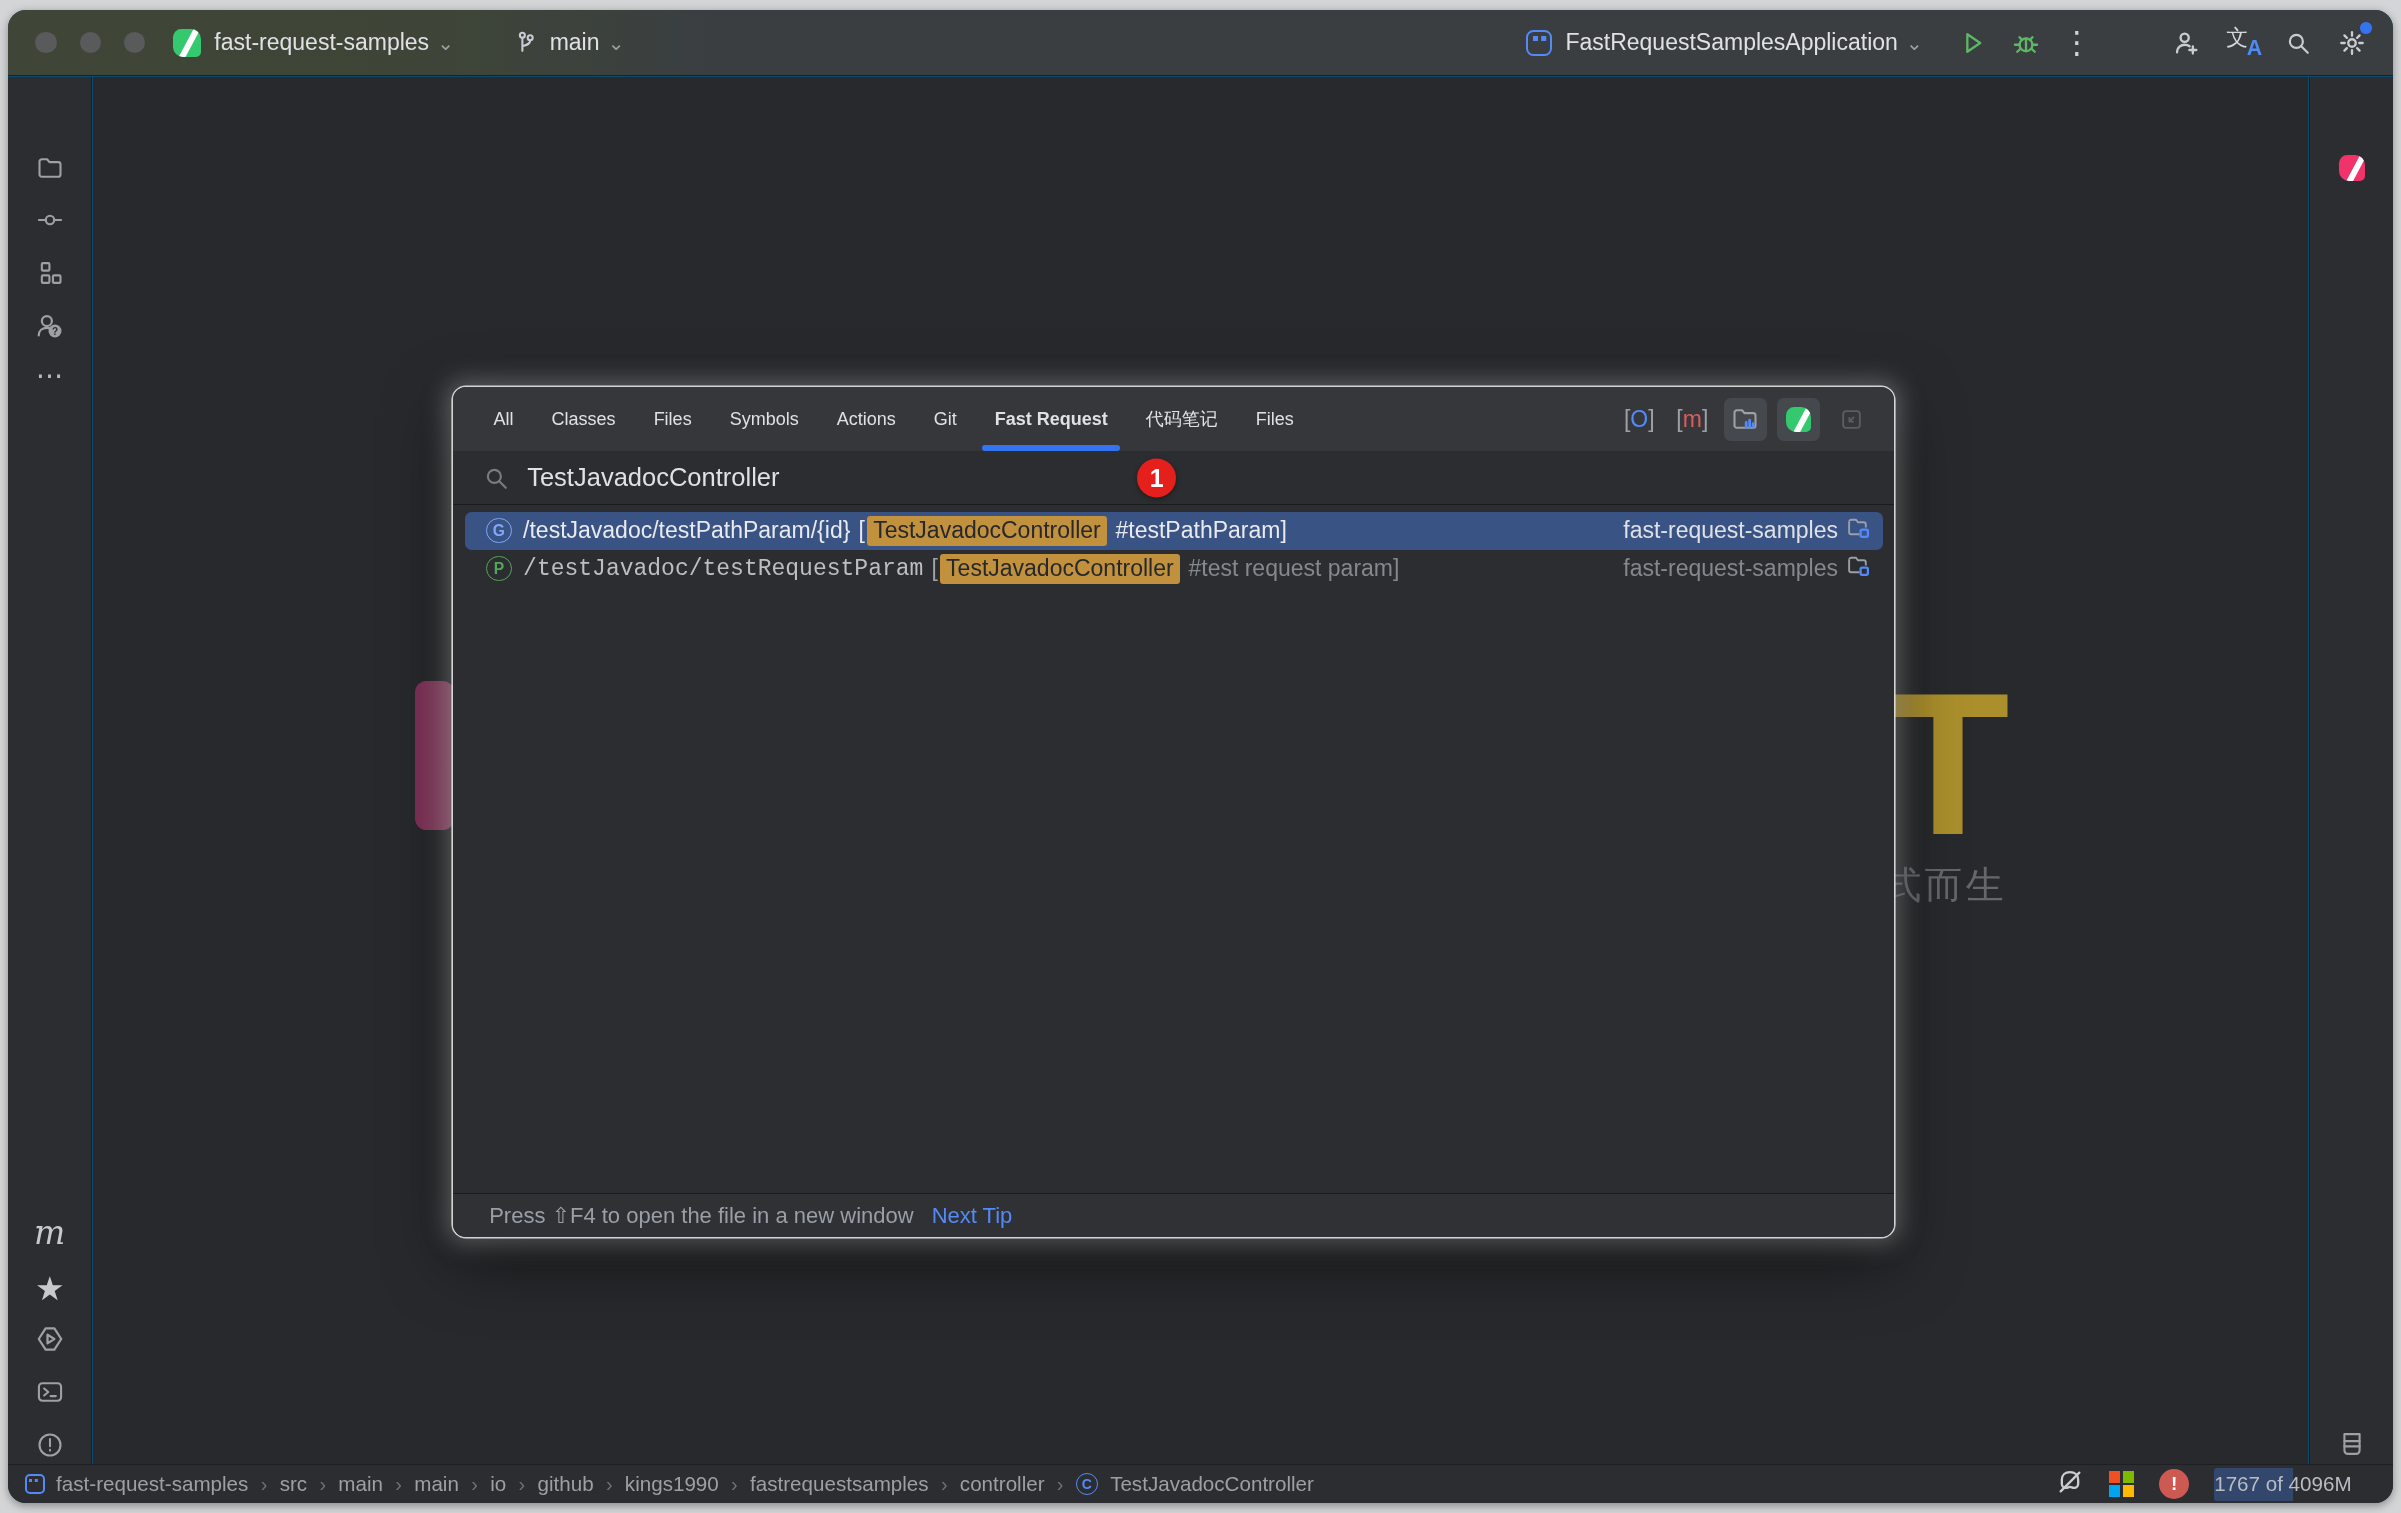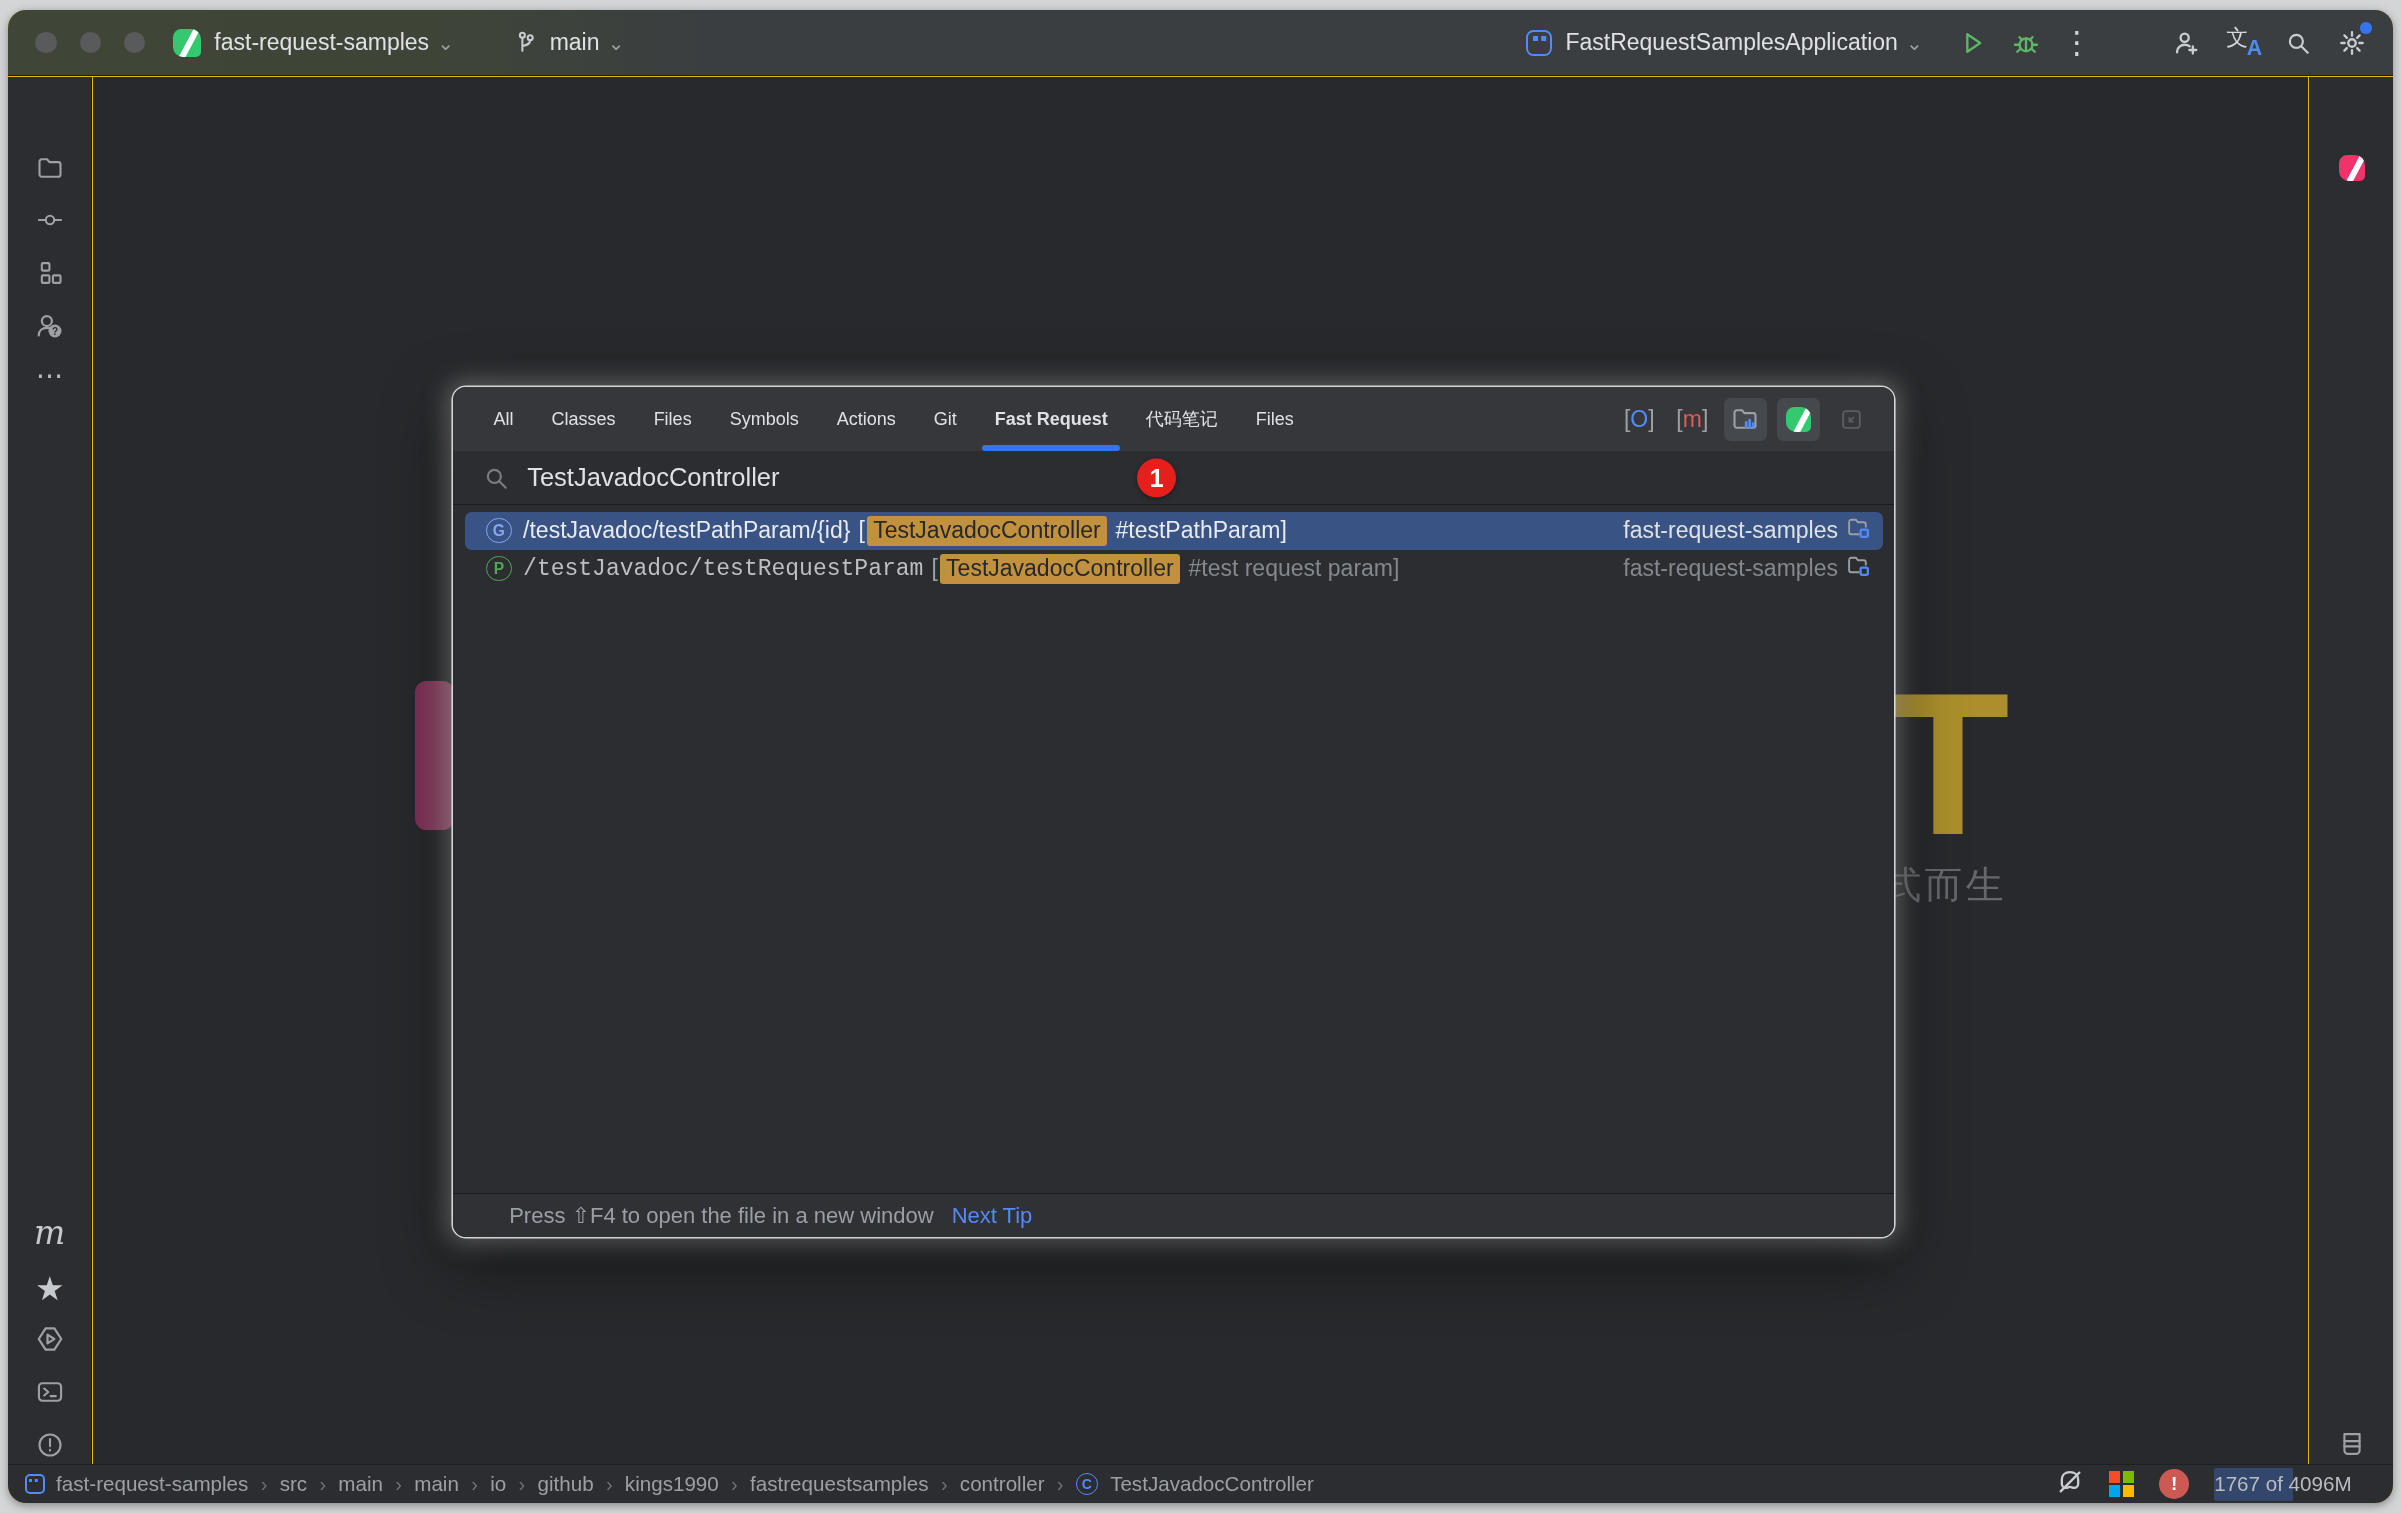--- a/index.html
+++ b/index.html
@@ -1,19 +1,19 @@
 <!DOCTYPE html>
 <html style="font-size:13px"><head>
 <meta charset="utf-8">
 <style>
   * { margin:0; padding:0; box-sizing:border-box; }
   html,body { width:2401px; height:1513px; background:#d4d5d7; font-family:"Liberation Sans","DejaVu Sans",sans-serif; overflow:hidden; }
 
   .window { position:absolute; left:8.2px; top:10px; width:2385px; height:1493px;
-            border-radius:18px; background:#eab308; overflow:hidden;
+            border-radius:18px; background:#0c4a6e; overflow:hidden;
             box-shadow:0 2.5px 8.2px rgba(0,0,0,.35); }
 
   
   .titlebar { position:absolute; top:0; left:0; right:0; height:66px;
     background:linear-gradient(90deg,#3f4637 0px,#3e4538 444px,#3a3e41 707px,#3a3e41 100%);
     border-bottom:0.8px solid #1e1f22; display:flex; align-items:center; padding:0 23px 0 27px; }
   .traffic { display:flex; gap:23px; margin-right:28px; }
   .traffic span { width:21.4px; height:21.4px; border-radius:50%; background:#585a5c; }
   .fr-logo { width:28px; height:28px; border-radius:8.2px 10px 5px 10px; background:#34c96f; position:relative; overflow:hidden; flex:0 0 auto; }
   .fr-logo::after { content:""; position:absolute; left:13px; top:-3.3px; width:5.8px; height:38px; background:#fff; transform:rotate(28deg); }
@@ -84,21 +84,21 @@
   .se-row .br-open { color:#e8eaee; }
   .se-row .suffix { color:#e8eaee; margin-left:6.6px; }
   .se-row.dim .url { color:#bcbec4;font-family:Liberation Mono, monospace; }
   .se-row.dim .br-open { color:#9da1a8; }
   .se-row.dim .suffix { color:#84888f; }
   .se-row .module { margin-left:auto; color:#dfe1e5; display:flex; align-items:center; gap:8.2px; }
   .se-row.dim .module { color:#84888f; }
 
   .se-footer { position:absolute; left:0; right:0; bottom:0; height:44px; background:#2f3135; border-top:1.6px solid #1a1b1e;
     border-radius:0 0 13px 13px; display:flex; align-items:center; padding:0 36px; gap:18px; font-size:22px; }
-  .se-footer .tip { color:#9a9ea6;margin-left:20px; }
+  .se-footer .tip { color:#9a9ea6; }
   .se-footer .link { color:#548af7; }
 
   
   .statusbar { position:absolute; left:0; right:0; bottom:0; height:39px; background:#2b2d30; border-top:0.8px solid #1e1f22;
     display:flex; align-items:center; padding:0 33px 0 16.4px; font-size:20.6px; color:#9ca0a5; }
   .crumb { display:flex; align-items:center; gap:12.3px; }
   .crumb .sep { color:#6f7377; font-size:20px; }
   .proj-icon { width:20px; height:20px; border:2.1px solid #548af7; border-radius:5px; position:relative; margin-right:11.5px; }
   .proj-icon::after { content:""; position:absolute; left:2.5px; top:2.5px; width:3.3px; height:3.3px; background:#548af7; box-shadow:5.8px 0 0 #548af7; }
   .class-icon { width:22px; height:22px; border:1.6px solid #548af7; border-radius:50%; color:#548af7; font-size:14px; font-weight:bold;

